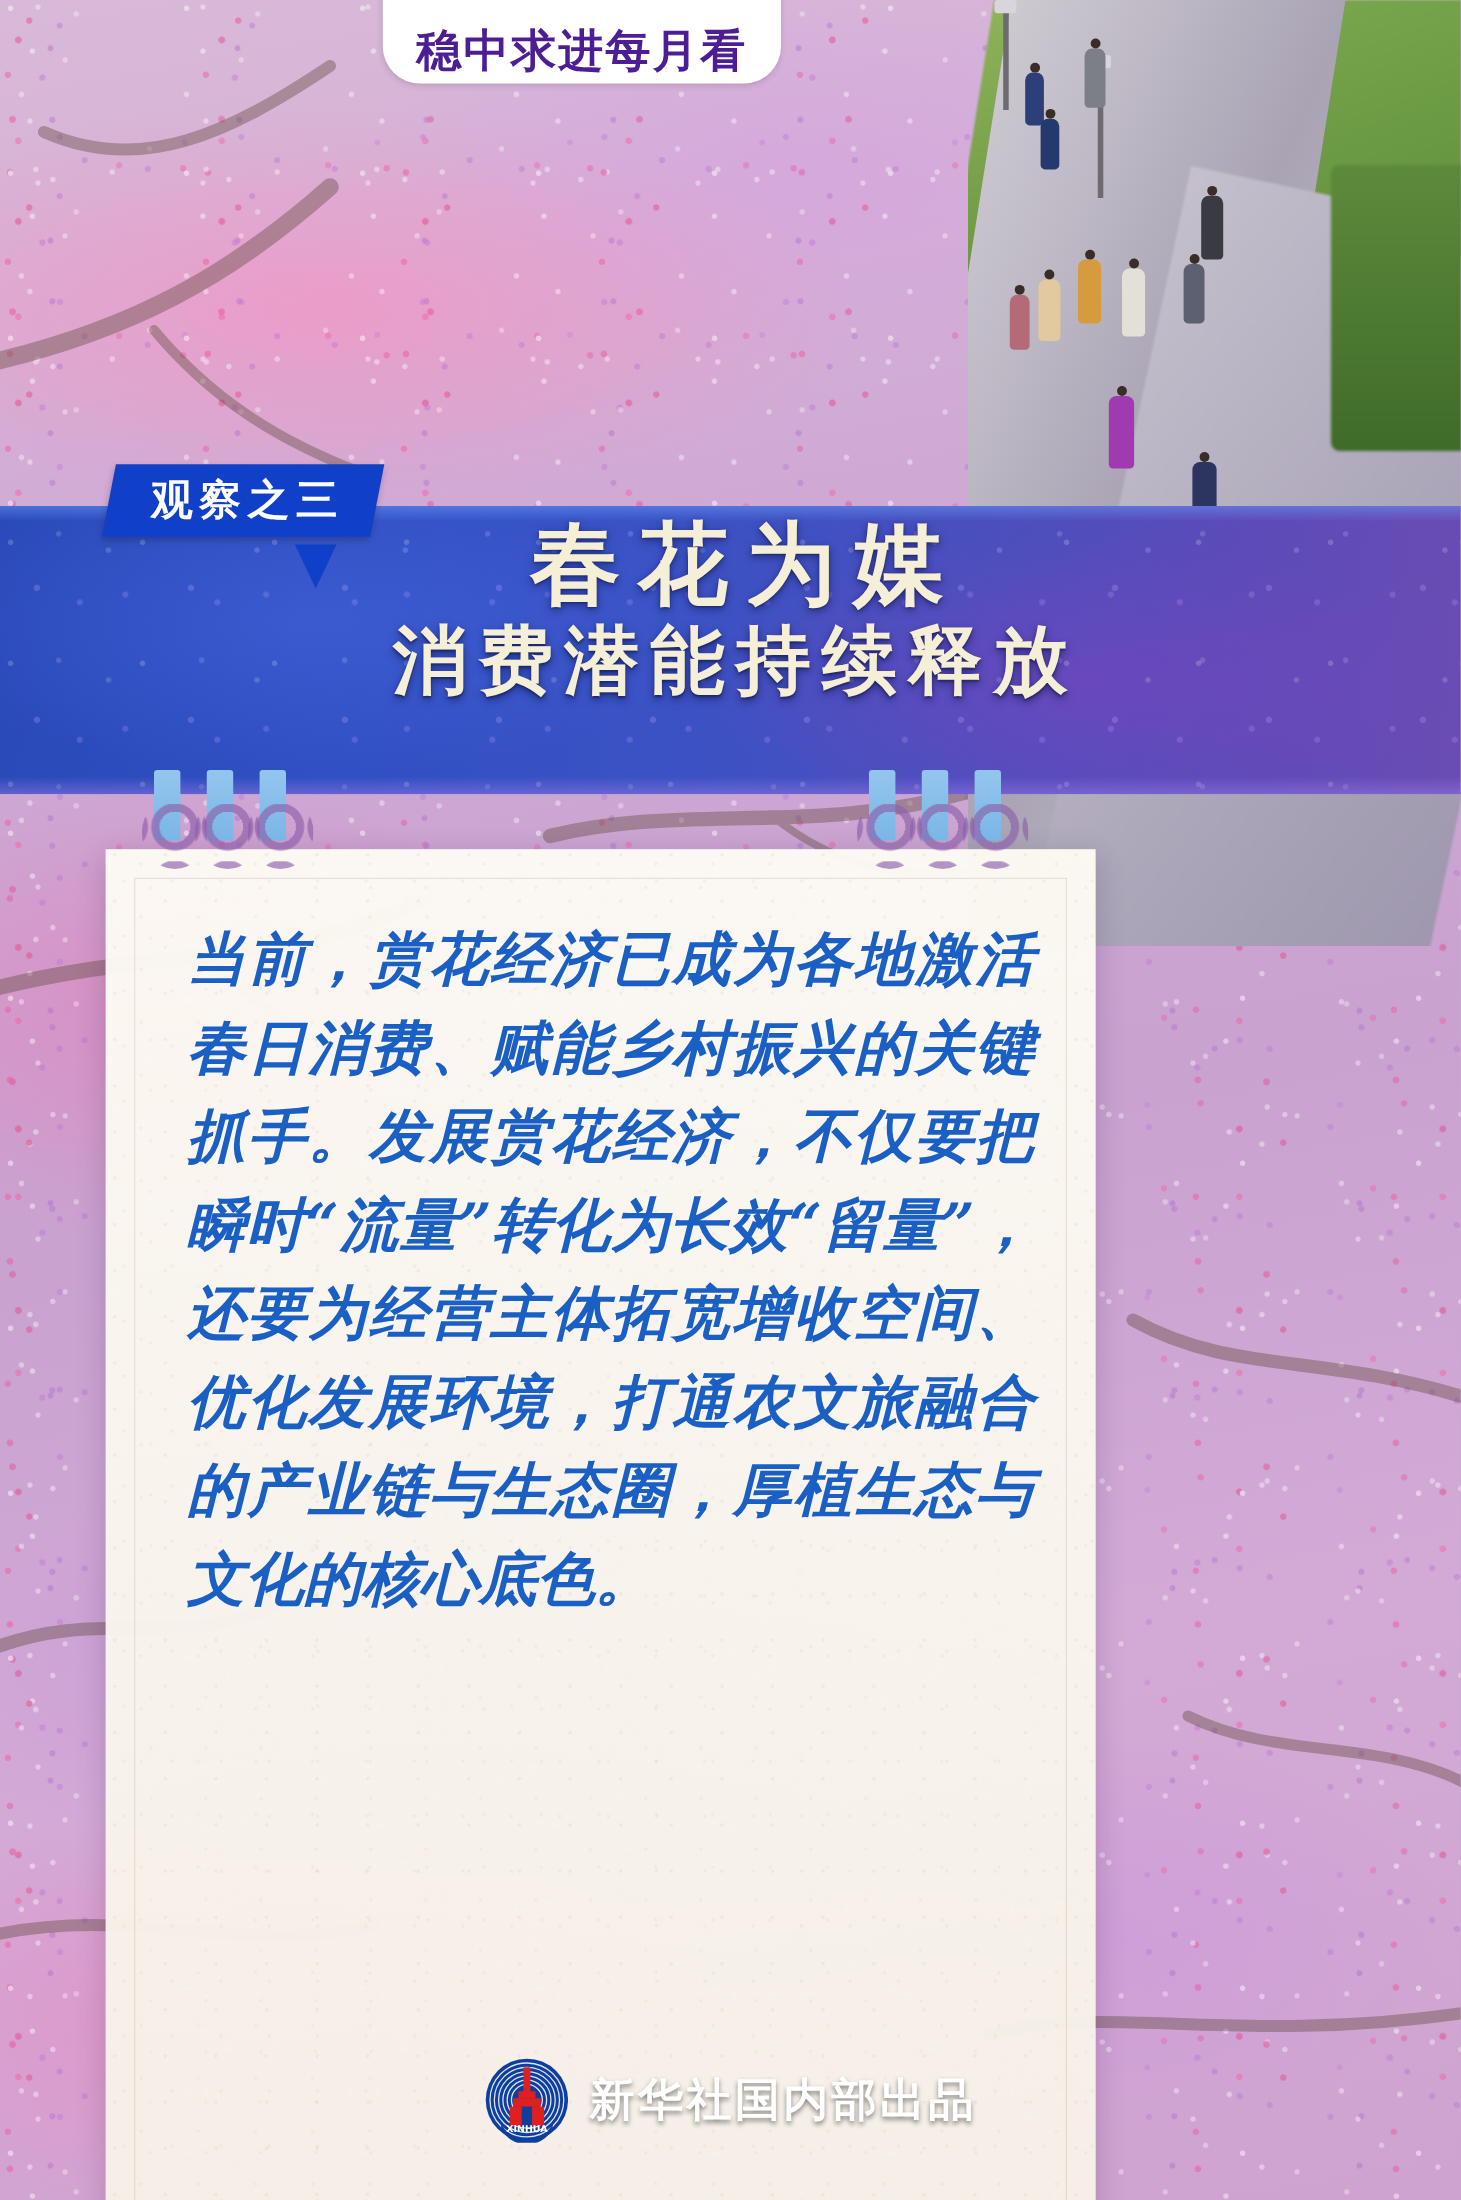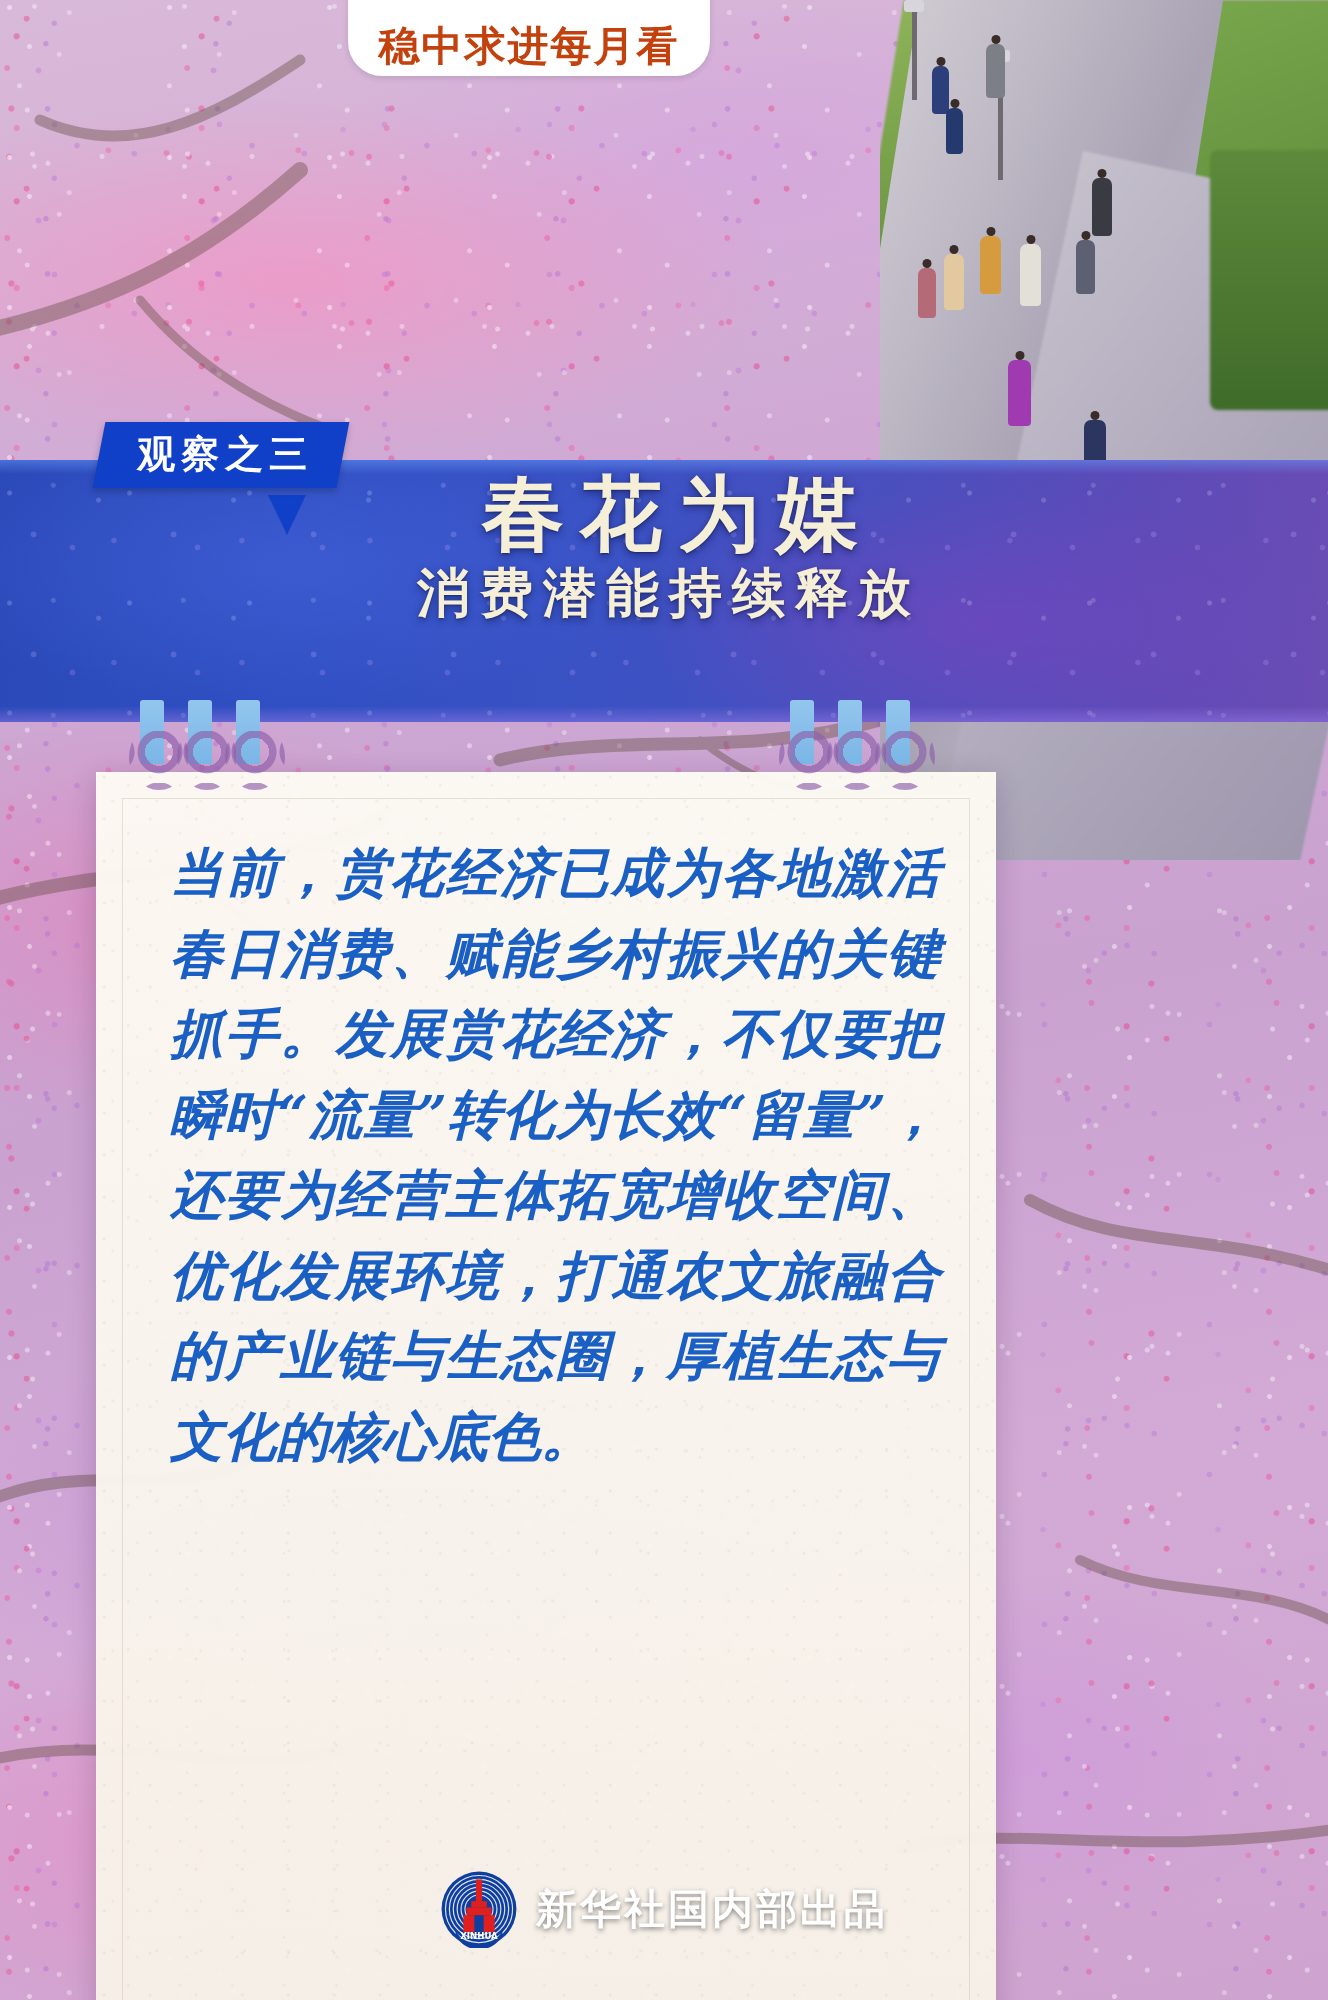--- a/index.html
+++ b/index.html
@@ -129,21 +129,21 @@
     width:362px; height:110px;
     background:#ffffff;
     border-radius:0 0 34px 34px;
     display:flex; align-items:flex-end; justify-content:center;
     padding-bottom:9px;
     z-index:30;
     box-shadow:0 2px 6px rgba(0,0,0,.12);
   }
   .top-tab span {
     font-family:"DejaVu Sans","Liberation Sans",sans-serif;
-    font-size:41px; font-weight:700; color:#c2410c;
+    font-size:41px; font-weight:700; color:#4c1d95;
     letter-spacing:2px; line-height:1;
   }
 
   
   .banner {
     position:absolute; left:0; top:460px; width:1328px; height:262px;
     z-index:10; overflow:hidden;
   }
   .banner-bg {
     position:absolute; inset:0;
@@ -200,21 +200,21 @@
   
   .headline {
     position:absolute; left:0; top:466px; width:1328px;
     z-index:25; text-align:center;
     font-family:"DejaVu Serif","Liberation Serif",serif;
     font-weight:700;
     color:#f6efd7;
     text-shadow:0 3px 8px rgba(12,20,80,.55), 0 1px 2px rgba(0,0,0,.4);
   }
   .hl1 { font-size:82px; letter-spacing:16px; line-height:1.16; padding-left:28px; }
-  .hl2 { font-size:53px; letter-spacing:10px; line-height:1.2; padding-left:10px; }
+  .hl2 { font-size:68px; letter-spacing:10px; line-height:1.2; padding-left:10px; }
 
   
   .clips { position:absolute; z-index:26; }
   .clip {
     position:absolute; top:0;
     width:24px; height:64px;
     background:linear-gradient(180deg,#93c6ee,#7ab6e6);
     border-radius:3px 3px 0 0;
   }
   .clip::after {

